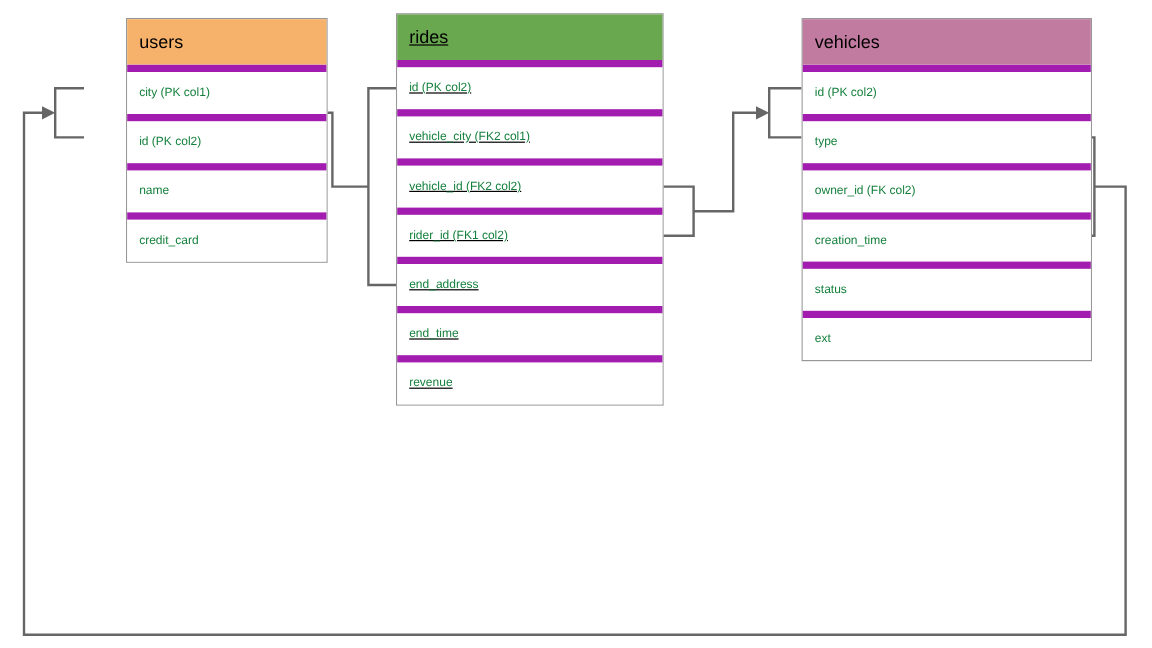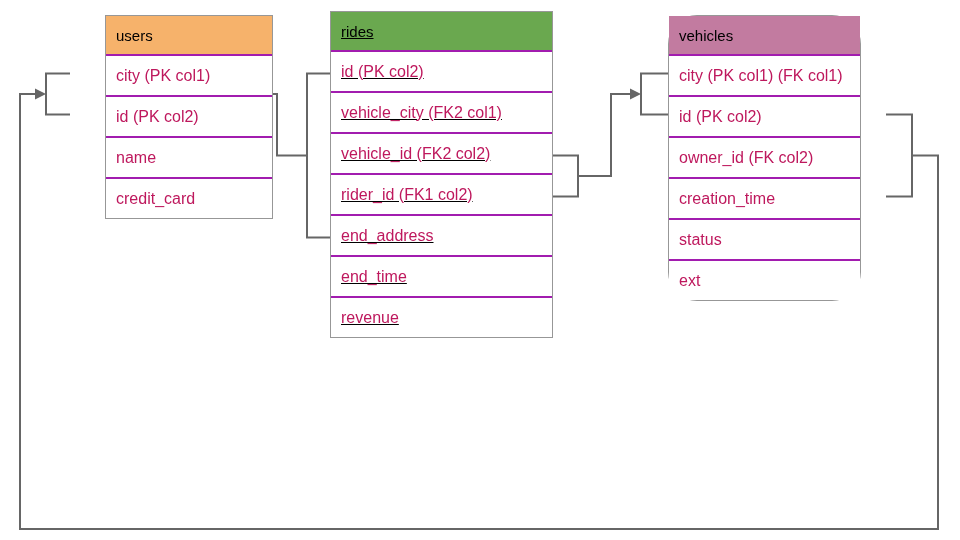--- a/index.html
+++ b/index.html
@@ -46,31 +46,31 @@
     padding-left: 10px;
     font-size: 15px;
     color: #000000;
   }
   .trow {
     box-sizing: border-box;
     height: 41px;
     display: flex;
     align-items: center;
     padding-left: 10px;
-    font-size: 16px;
-    color: #be185d;
-    border-top: 2px solid #a21caf;
+    font-size: 10px;
+    color: #15803d;
+    border-top: 6px solid #a21caf;
     background: #ffffff;
   }
   .hdr-users    { background: #F6B26B; }
   .hdr-rides    { background: #6AA84F; }
   .hdr-vehicles { background: #C27BA0; }
   .t-users    { left: 70px;  top: 15px; width: 168px; margin-left: 35px; }
   .t-rides    { left: 330px; top: 11px; width: 223px; text-decoration: underline; }
-  .t-vehicles { left: 668px; top: 15px; width: 193px; border-radius: 29px; }
+  .t-vehicles { left: 668px; top: 15px; width: 242px; }
 </style>
 </head>
 <body>
 
 <div class="canvas">
 
   <svg class="connectors" viewBox="0 0 960 540">
 
     <g>
       <path class="conn" d="M221,73.5 H247 V114.5 H221"></path>
@@ -108,21 +108,21 @@
     <div class="trow">vehicle_city (FK2 col1)</div>
     <div class="trow">vehicle_id (FK2 col2)</div>
     <div class="trow">rider_id (FK1 col2)</div>
     <div class="trow">end_address</div>
     <div class="trow">end_time</div>
     <div class="trow">revenue</div>
   </div>
 
   <div class="table t-vehicles">
     <div class="thead hdr-vehicles">vehicles</div>
-    <div class="trow">city (PK col1) (FK col1)</div>
     <div class="trow">id (PK col2)</div>
+    <div class="trow">type</div>
     <div class="trow">owner_id (FK col2)</div>
     <div class="trow">creation_time</div>
     <div class="trow">status</div>
     <div class="trow">ext</div>
   </div>
 
 </div>
 
 </body></html>

